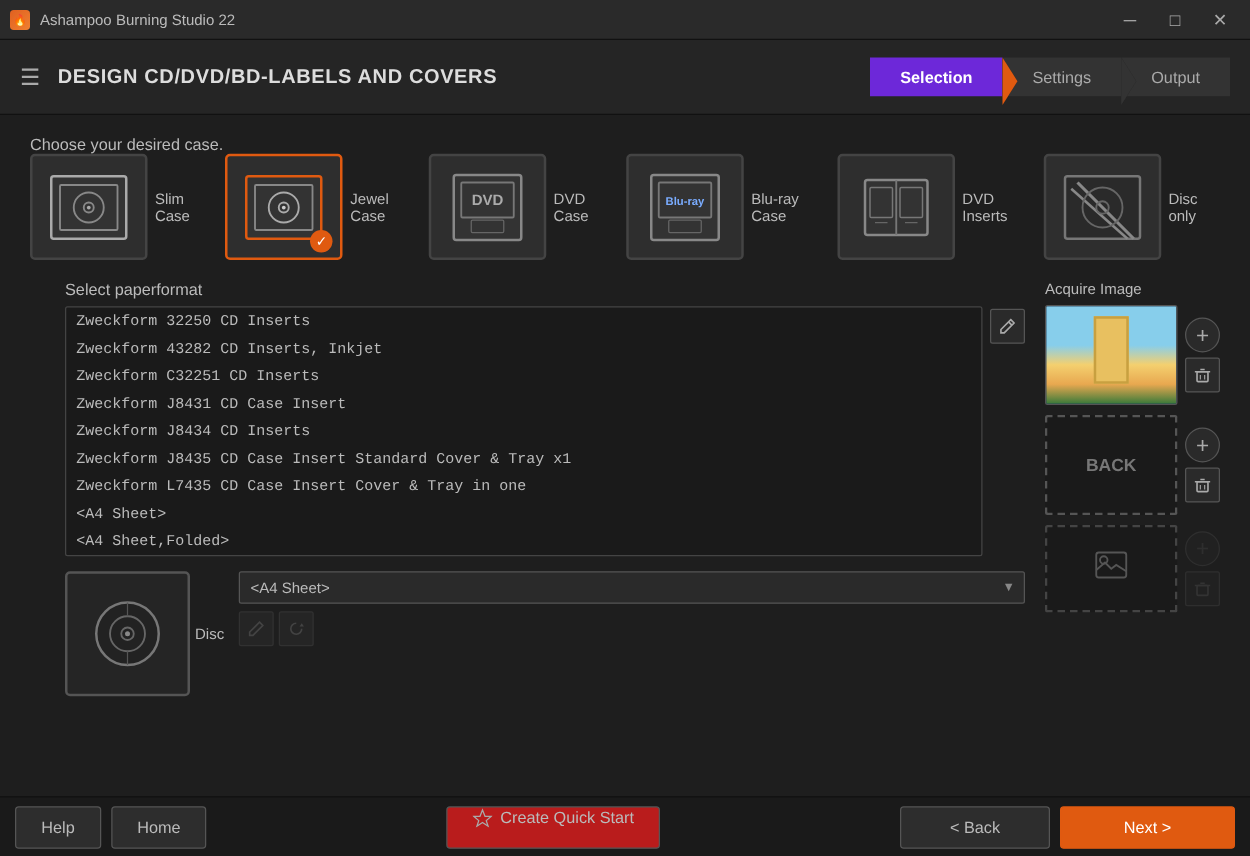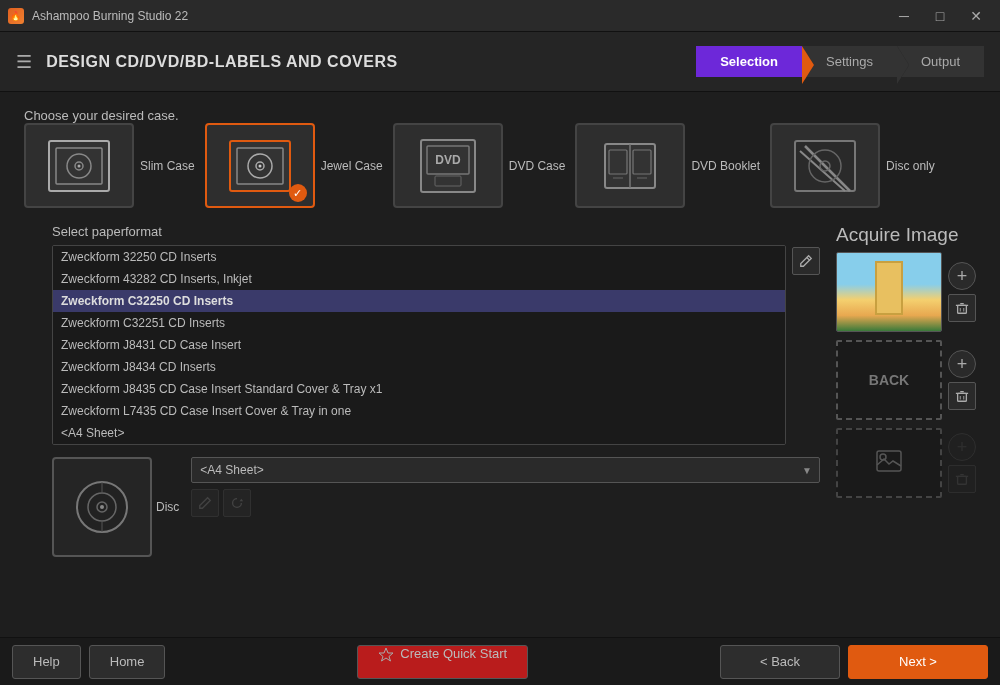--- a/index.html
+++ b/index.html
@@ -180,20 +180,21 @@
     .list-box::-webkit-scrollbar { width: 8px; }
     .list-box::-webkit-scrollbar-track { background: #2a2a2a; }
     .list-box::-webkit-scrollbar-thumb { background: #555; border-radius: 4px; }
 
     .list-item {
       padding: 4px 8px;
       cursor: pointer;
       color: #bbb;
       font-size: 12px;
       white-space: nowrap;
+      font-family: Liberation Mono, monospace;
     }
     .list-item.selected {
       background: #3a3a6a;
       color: #ddd;
       font-weight: 600;
     }
 
     
     .bottom-left {
       display: flex; gap: 12px; margin-top: 12px; align-items: flex-start;
@@ -244,21 +245,21 @@
       color: #888;
       font-size: 14px;
     }
     .icon-btn.disabled {
       opacity: 0.35;
       cursor: default;
     }
 
     
     .acquire-label {
-      font-size: 19px; color: #bbb; margin-bottom: 6px;
+      font-size: 12px; color: #bbb; margin-bottom: 6px;
     }
     .image-slot {
       width: 120px; height: 80px;
       background: #2a2a2a;
       border: 1px solid #555;
       border-radius: 2px;
       display: flex; align-items: center; justify-content: center;
       overflow: hidden;
       position: relative;
     }
@@ -442,33 +443,44 @@
         <svg viewBox="0 0 70 60" fill="none">
           <rect x="8" y="4" width="54" height="52" rx="2" stroke="#888" stroke-width="2" fill="#333"></rect>
           <rect x="14" y="10" width="42" height="28" rx="1" stroke="#777" stroke-width="1.5" fill="none"></rect>
           <text x="35" y="28" text-anchor="middle" fill="#aaa" font-size="12" font-weight="bold">DVD</text>
           <rect x="22" y="40" width="26" height="10" rx="1" stroke="#666" stroke-width="1" fill="none"></rect>
         </svg>
       </div>
       <span class="case-label">DVD Case</span>
     </div>
 
+    <div class="case-item">
+      <div class="case-icon">
+        <svg viewBox="0 0 70 60" fill="none">
+          <rect x="8" y="4" width="54" height="52" rx="2" stroke="#888" stroke-width="2" fill="#333"></rect>
+          <rect x="14" y="10" width="42" height="28" rx="1" stroke="#777" stroke-width="1.5" fill="none"></rect>
+          <text x="35" y="28" text-anchor="middle" fill="#7aacff" font-size="9" font-weight="bold">Blu-ray</text>
+          <rect x="22" y="40" width="26" height="10" rx="1" stroke="#666" stroke-width="1" fill="none"></rect>
+        </svg>
+      </div>
+      <span class="case-label">Blu-ray Case</span>
+    </div>
 
     <div class="case-item">
       <div class="case-icon">
         <svg viewBox="0 0 70 60" fill="none">
           <rect x="10" y="8" width="50" height="44" rx="2" stroke="#888" stroke-width="2" fill="#333"></rect>
           <line x1="35" y1="8" x2="35" y2="52" stroke="#777" stroke-width="1.5"></line>
           <rect x="14" y="14" width="18" height="24" rx="1" stroke="#777" stroke-width="1.2" fill="none"></rect>
           <rect x="38" y="14" width="18" height="24" rx="1" stroke="#777" stroke-width="1.2" fill="none"></rect>
           <line x1="18" y1="42" x2="28" y2="42" stroke="#666" stroke-width="1"></line>
           <line x1="42" y1="42" x2="52" y2="42" stroke="#666" stroke-width="1"></line>
         </svg>
       </div>
-      <span class="case-label">DVD Booklet</span>
+      <span class="case-label">DVD Inserts</span>
     </div>
 
     <div class="case-item">
       <div class="case-icon">
         <svg viewBox="0 0 70 60" fill="none">
           <rect x="5" y="5" width="60" height="50" rx="2" stroke="#777" stroke-width="2" fill="#2a2a2a"></rect>
           <line x1="15" y1="10" x2="60" y2="55" stroke="#888" stroke-width="2.5"></line>
           <line x1="10" y1="15" x2="55" y2="55" stroke="#888" stroke-width="2"></line>
           <circle cx="35" cy="30" r="16" stroke="#666" stroke-width="1.5" fill="none"></circle>
           <circle cx="35" cy="30" r="5" stroke="#666" stroke-width="1.5" fill="none"></circle>
@@ -481,21 +493,20 @@
   <div class="lower-section">
 
     <div class="left-panel">
       <div class="paper-format-label">Select paperformat</div>
 
       <div style="display:flex; gap:6px; align-items:flex-start;">
 
         <div class="list-box">
           <div class="list-item">Zweckform 32250 CD Inserts</div>
           <div class="list-item">Zweckform 43282 CD Inserts, Inkjet</div>
-          <div class="list-item selected">Zweckform C32250 CD Inserts</div>
           <div class="list-item">Zweckform C32251 CD Inserts</div>
           <div class="list-item">Zweckform J8431 CD Case Insert</div>
           <div class="list-item">Zweckform J8434 CD Inserts</div>
           <div class="list-item">Zweckform J8435 CD Case Insert Standard Cover &amp; Tray x1</div>
           <div class="list-item">Zweckform L7435 CD Case Insert Cover &amp; Tray in one</div>
           <div class="list-item">&lt;A4 Sheet&gt;</div>
           <div class="list-item">&lt;A4 Sheet,Folded&gt;</div>
 
         </div>
 

